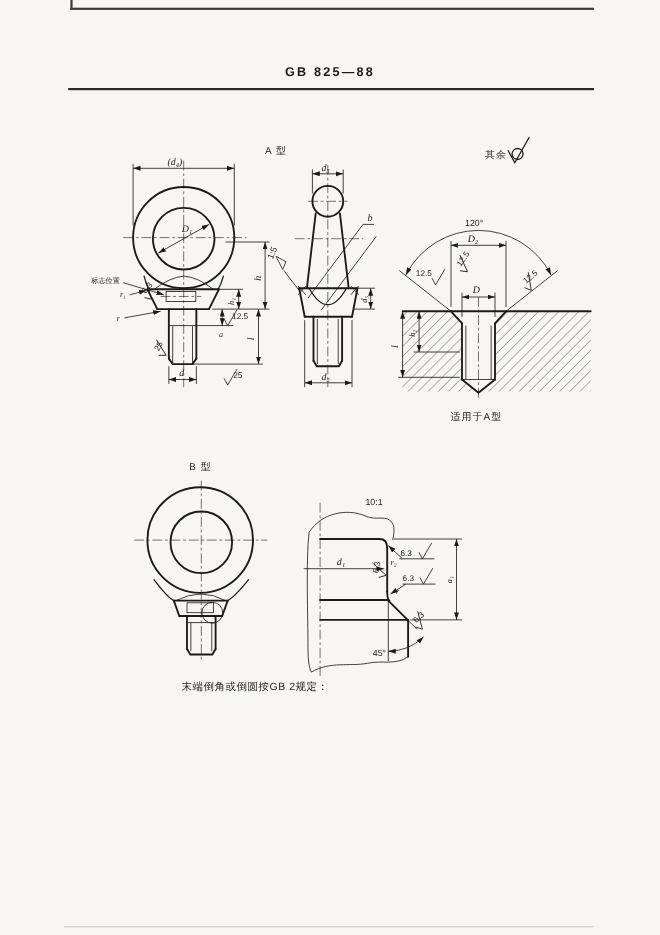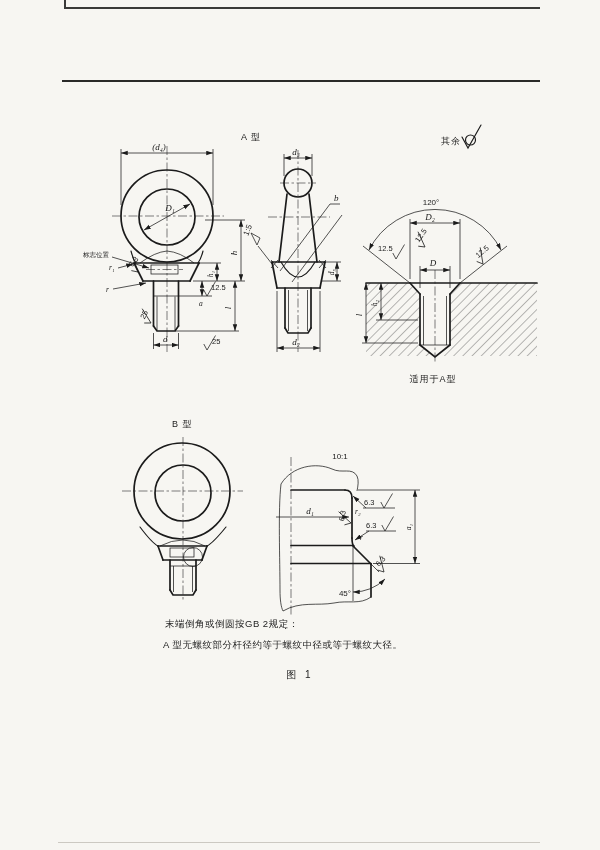--- a/index.html
+++ b/index.html
@@ -28,20 +28,21 @@
   .ln-thin{stroke:#1b1b1b;stroke-width:0.75;fill:none;}
   .ln-cl{stroke:#2a2a2a;stroke-width:0.6;fill:none;stroke-dasharray:9 2.5 2.5 2.5;}
 </style>
 </head>
 <body>
 
 <div class="page">
 
   <div class="abs toptick"></div>
   <div class="abs topline"></div>
+  <div class="abs header">GB 825—88</div>
   <div class="abs rule"></div>
 
   <svg class="abs" style="top:0;left:0" width="600" height="850" viewBox="0 0 600 850">
     <defs>
       <marker id="aE" orient="auto" markerWidth="10" markerHeight="7" refX="9" refY="3">
         <path d="M0,0 L9,3 L0,6 Z" fill="#1b1b1b"></path>
       </marker>
       <marker id="aS" orient="auto-start-reverse" markerWidth="10" markerHeight="7" refX="9" refY="3">
         <path d="M0,0 L9,3 L0,6 Z" fill="#1b1b1b"></path>
       </marker>
@@ -312,17 +313,15 @@
       <text class="t-plain" x="351" y="596" text-anchor="end">45°</text>
       <g transform="translate(384,572) rotate(-45)">
         <use href="#chk" class="ln-thin"></use>
         <text class="t-rough" x="0" y="-7.5">6.3</text>
       </g>
     </g>
   </svg>
 
   <div class="abs note" style="top:618px;left:165px">末端倒角或倒圆按GB 2规定：</div>
   <div class="abs note" style="top:622px;left:284px">·</div>
-  <div class="abs note" style="top:639px;left:163px">A 型无螺纹部分杆径约等于螺纹中径或等于螺纹大径。</div>
-  <div class="abs caption">图 1</div>
   <div class="abs bottomline"></div>
 
 </div>
 
 </body></html>

